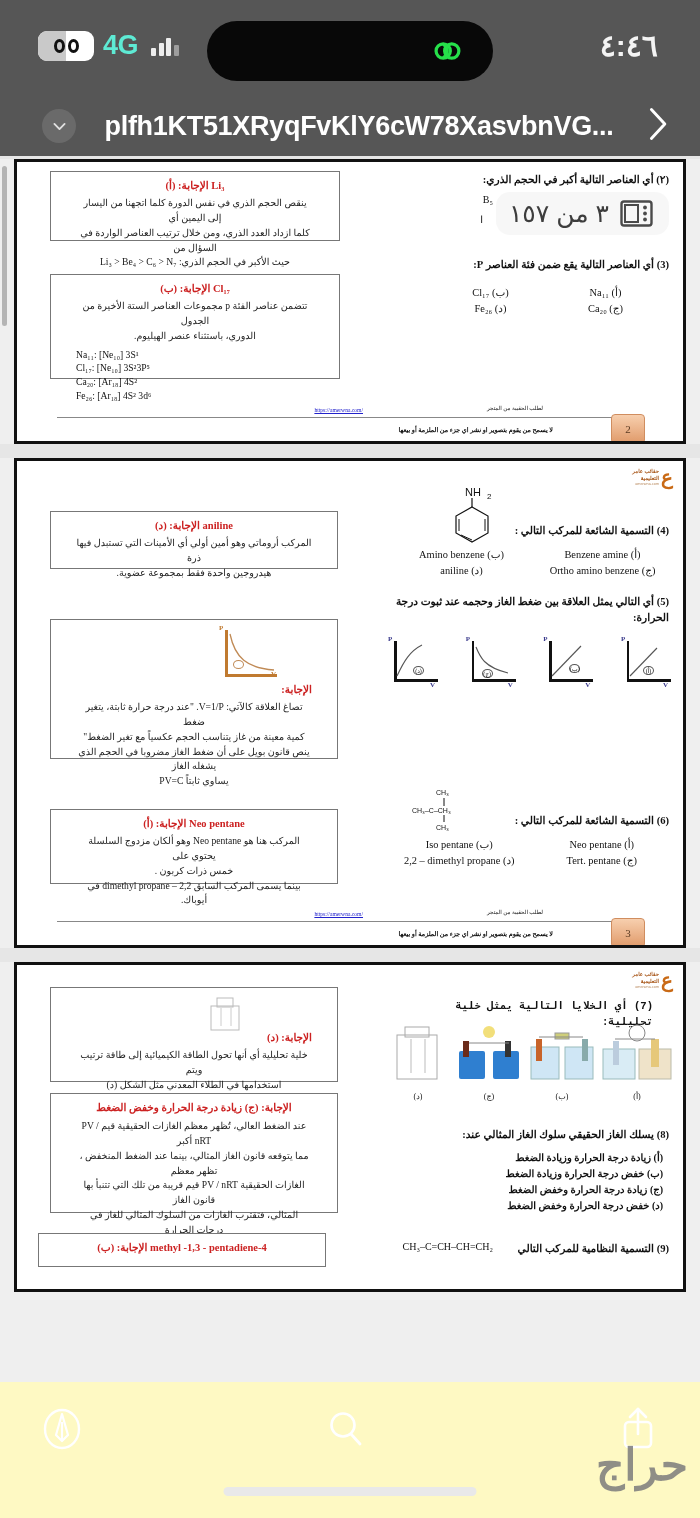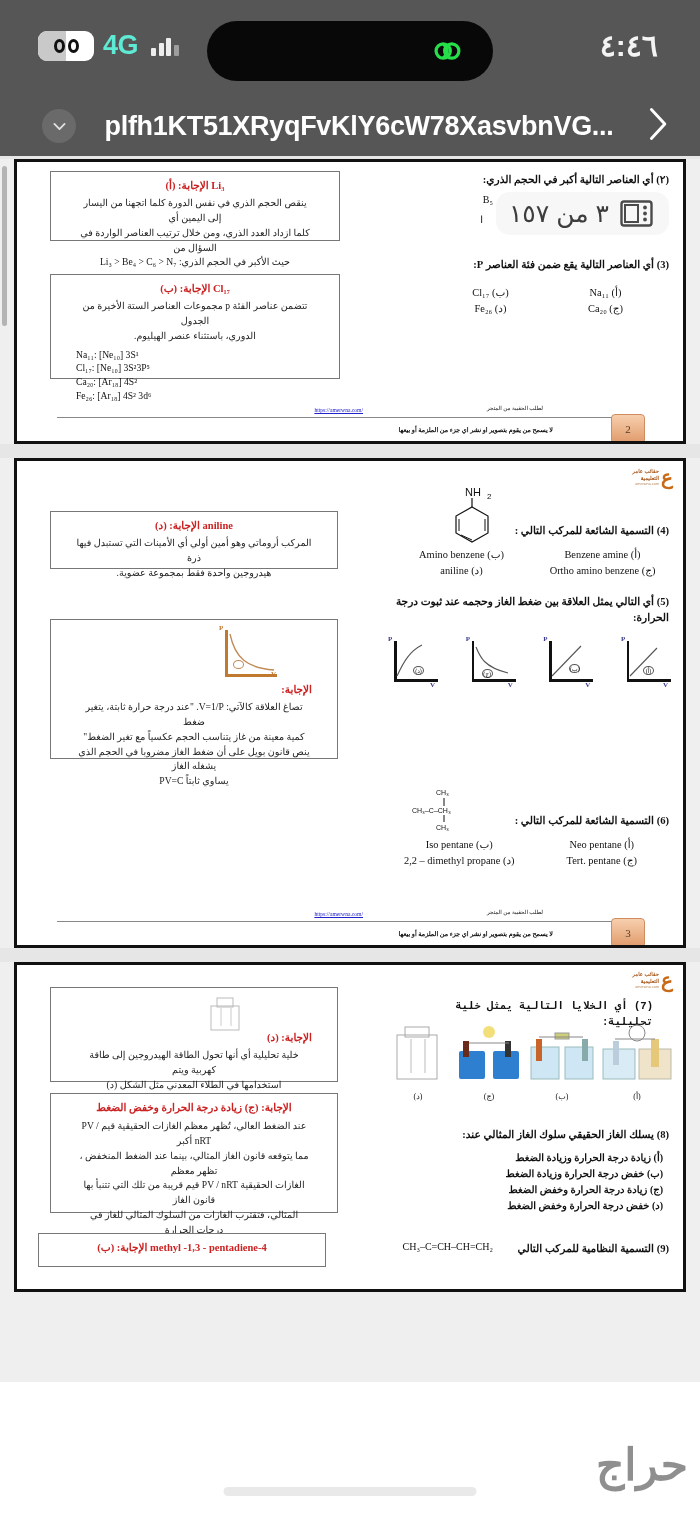--- a/index.html
+++ b/index.html
@@ -161,21 +161,21 @@
     border-radius:14px; padding:7px 16px 7px 13px;
     display:flex; align-items:center; gap:11px;
     direction:rtl;
   }
   .pi-text{ font-size:25px; color:#3d3d3d; font-family:"Liberation Sans",sans-serif;
     letter-spacing:0.5px; font-weight:500;}
 
   
   .bottombar{
     position:absolute; top:1382px; left:0; width:700px; height:136px;
-    background:#ffffff;
+    background:#fef9c3;
   }
   .bb-icons{ position:absolute; top:18px; left:0; width:700px; height:60px;}
   .bb-pen{ position:absolute; left:42px; top:8px;}
   .bb-search{ position:absolute; left:325px; top:8px;}
   .bb-share{ position:absolute; right:42px; top:4px;}
   .home-ind{
     position:absolute; left:50%; transform:translateX(-50%);
     bottom:22px; width:253px; height:9px; border-radius:5px; background:#e9e9e9;
   }
   .watermark{
@@ -402,20 +402,31 @@
         <span>الإجابة:</span>
       </div>
       <div class="ans-body">
         <div>تصاغ العلاقة كالآتي: V=1/P. "عند درجة حرارة ثابتة، يتغير ضغط</div>
         <div>كمية معينة من غاز يتناسب الحجم عكسياً مع تغير الضغط"</div>
         <div>ينص قانون بويل على أن ضغط الغاز مضروبا في الحجم الذي يشغله الغاز</div>
         <div>يساوي ثابتاً PV=C</div>
       </div>
     </div>
 
+    <div class="ansbox" style="position:absolute; left:17px; top:348px; width:288px; height:75px;">
+      <div class="ans-head">
+        <span style="color:#cc2222">Neo pentane</span>
+        <span>الإجابة: (أ)</span>
+      </div>
+      <div class="ans-body">
+        <div>المركب هنا هو Neo pentane وهو ألكان مزدوج السلسلة يحتوي على</div>
+        <div>خمس ذرات كربون .</div>
+        <div>بينما يسمى المركب السابق 2,2 – dimethyl propane في أيوباك.</div>
+      </div>
+    </div>
 
     <div class="footer-rule" style="top:460px;"></div>
     <div class="footer-link" style="right:320px; top:450px;">https://amerwna.com/</div>
     <div class="footer-note" style="right:140px; top:448px; font-weight:normal; font-size:5.6px;">لطلب الحقيبة من المتجر</div>
     <div class="footer-note" style="right:130px; top:469px;">لا يسمح من يقوم بتصوير او نشر اي جزء من الملزمة أو بيعها</div>
     <div class="pagenum" style="right:38px; top:457px;">3</div>
   </div>
 
   <div class="pagegap"></div>
 
@@ -491,21 +502,21 @@
       <svg style="position:absolute; right:86px; top:6px;" width="48" height="40" viewBox="0 0 48 40">
         <rect x="8" y="12" width="28" height="24" fill="none" stroke="#bbb"></rect>
           <rect x="14" y="4" width="16" height="9" fill="none" stroke="#bbb"></rect>
           <line x1="18" y1="14" x2="18" y2="32" stroke="#ccc"></line>
           <line x1="28" y1="14" x2="28" y2="32" stroke="#ccc"></line>
       </svg>
       <div class="ans-head" style="text-align:right; margin-top:36px;">
         <span>الإجابة: (د)</span>
       </div>
       <div class="ans-body">
-        <div>خلية تحليلية أي أنها تحول الطاقة الهيدروجين إلى طاقة كهربية ويتم</div>
+        <div>خلية تحليلية أي أنها تحول الطاقة الكيميائية إلى طاقة ترتيب ويتم</div>
         <div>استخدامها في الطلاء المعدني مثل الشكل (د)</div>
         <div>نستبعد (أ) لأنه شكل قطب الهيدروجين</div>
         <div>نستبعد (ب) و(ج) هي أشكال خلايا جلفانية تلقائية.</div>
       </div>
     </div>
 
     <div class="ansbox" style="position:absolute; left:17px; top:128px; width:288px; height:120px;">
       <div class="ans-head">
         <span>الإجابة: (ج)</span>
         <span>زيادة درجة الحرارة وخفض الضغط</span>

